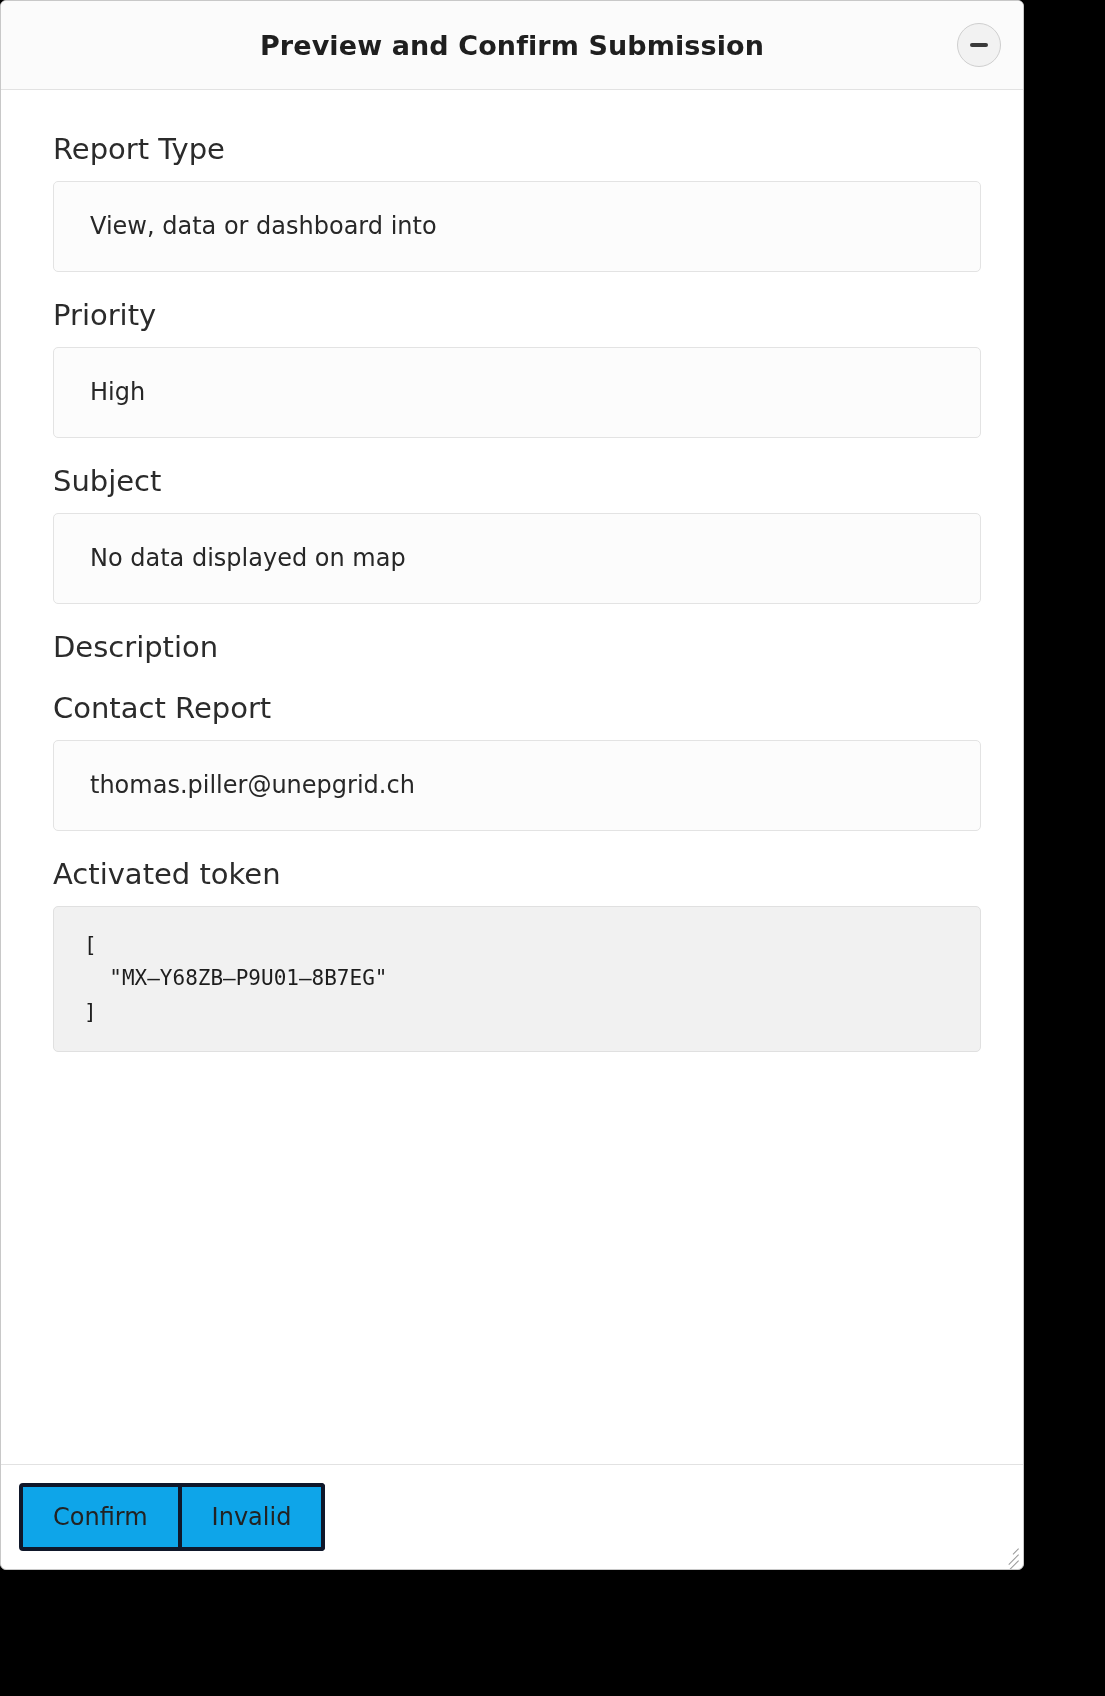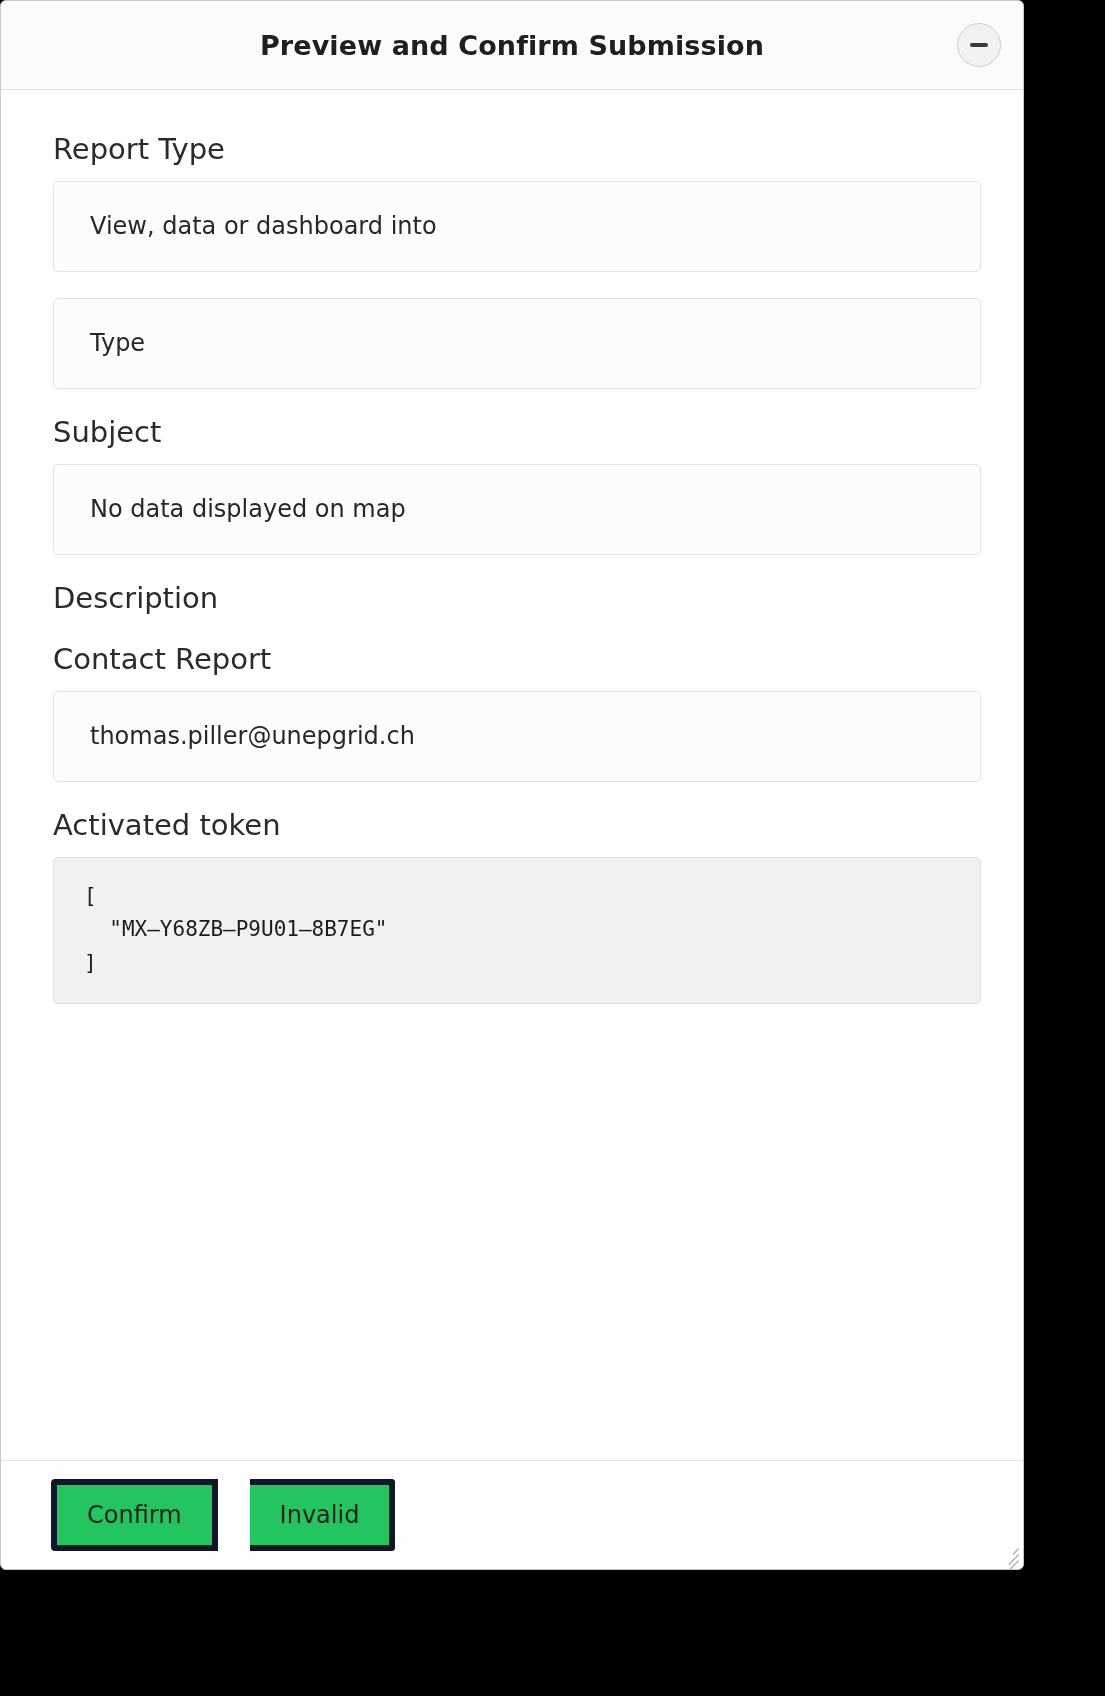--- a/index.html
+++ b/index.html
@@ -117,26 +117,25 @@
     border-top: 1px solid #e2e2e2;
     padding: 18px 18px;
     display: flex;
     gap: 0px;
     align-items: center;
   }
   .footer-btn {
     font-family: "DejaVu Sans", sans-serif;
     font-size: 24px;
     color: #222222;
-    background: #22c55e;
-    border: 6px solid #0f172a;
+    background: #0ea5e9;
+    border: 4px solid #0f172a;
     padding: 18px 30px;
     cursor: pointer;
     line-height: 1;
-    margin-left: 32px;
   }
   .footer-btn.confirm {
     border-radius: 4px 0 0 4px;
   }
   .footer-btn.cancel {
     border-radius: 0 4px 4px 0;
     border-left: none;
   }
 
   .resize-handle {
@@ -172,21 +171,22 @@
   </div>
 
   <div class="modal-body">
 
     <div class="field">
       <div class="field-label">Report Type</div>
       <div class="field-value tall">View, data or dashboard into</div>
     </div>
 
     <div class="field">
-      <div class="field-value tall">Type</div>
+      <div class="field-label">Priority</div>
+      <div class="field-value tall">High</div>
     </div>
 
     <div class="field">
       <div class="field-label">Subject</div>
       <div class="field-value tall">No data displayed on map</div>
     </div>
 
     <div class="field">
       <div class="field-label">Description</div>
     </div>

